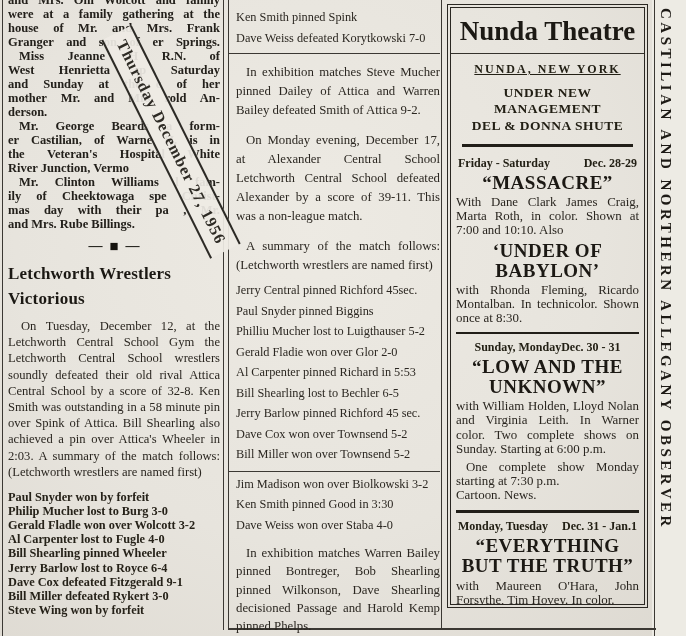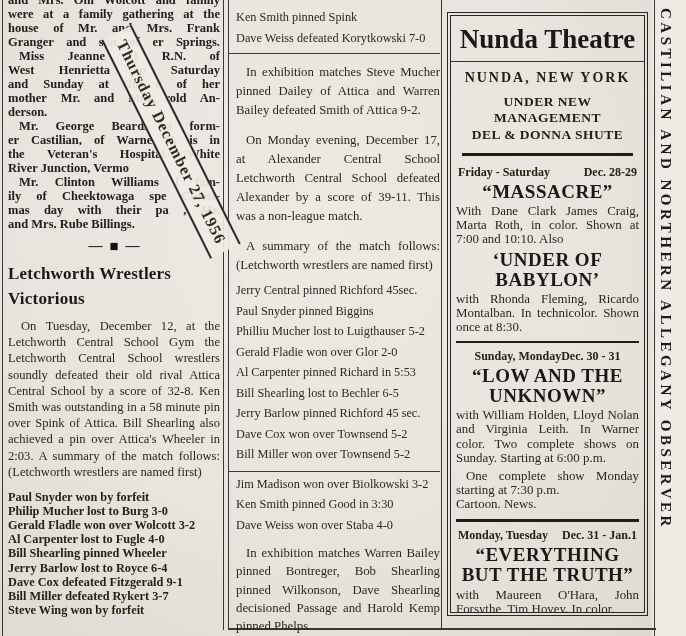--- a/index.html
+++ b/index.html
@@ -43,29 +43,29 @@
   .mid-top{padding-top:7px;}
   .flow-rule{height:1px;background:#3b3833;margin:4px 0 0 -8px;width:212px;}
   .mid-para{margin:9px 0 0 0;font-size:12.8px;line-height:19px;text-align:justify;
             text-indent:10px;}
   .mid-results{margin-top:5px;}
   .mid-results .mid-line{line-height:20.5px;}
   .mid-para.m2{margin-top:11px;}
   .mid-para.m3{margin-top:11px;}
   .mid-para.m4{margin-top:9px;line-height:18.3px;}
   
-  .ad-outer{position:absolute;left:447px;top:12px;width:201px;height:604px;
+  .ad-outer{position:absolute;left:447px;top:4px;width:201px;height:604px;
             border:1.5px solid #2a2722;padding:2px;box-sizing:border-box;}
   .ad-inner{border:1.5px solid #2a2722;height:100%;box-sizing:border-box;
             padding:0 5px;overflow:hidden;}
   .ad-title{margin-top:8px;text-align:center;font-size:27px;font-weight:bold;
             color:#1c1914;padding-bottom:6px;border-bottom:1px solid #35322c;
             margin-left:-5px;margin-right:-5px;}
-  .ad-city{margin-top:8px;text-align:center;font-size:14px;font-weight:bold;
-           letter-spacing:2px;color:#232015;}
+  .ad-city{margin-top:8px;text-align:center;font-size:12px;font-weight:bold;
+           letter-spacing:2px;color:#232015;text-decoration:underline;}
   .ad-mgmt{margin-top:8px;text-align:center;font-size:13.5px;font-weight:bold;
            line-height:16px;letter-spacing:0.5px;color:#232015;}
   .ad-mgmt2{margin-top:1px;text-align:center;font-size:13.5px;font-weight:bold;
            letter-spacing:0.5px;color:#232015;}
   .thick-rule{height:3px;background:#211e18;margin:10px 6px 0 6px;}
   .show-days{margin-top:9px;display:flex;justify-content:space-between;
              font-size:12px;font-weight:bold;padding:0 2px;color:#232015;}
   .show-title{margin-top:2px;text-align:center;font-size:19px;font-weight:bold;
               line-height:20px;letter-spacing:0.5px;color:#1c1914;}
   .show-cast{margin-top:2px;font-size:12.9px;line-height:14.2px;text-align:justify;
@@ -147,21 +147,21 @@
         <div class="result-line">Gerald Fladle won over Wolcott 3-2</div>
 
         <div class="result-line">Al Carpenter lost to Fugle 4-0</div>
 
         <div class="result-line">Bill Shearling pinned Wheeler</div>
 
         <div class="result-line">Jerry Barlow lost to Royce 6-4</div>
 
         <div class="result-line">Dave Cox defeated Fitzgerald 9-1</div>
 
-        <div class="result-line">Bill Miller defeated Rykert 3-7</div>
+        <div class="result-line">Bill Miller defeated Rykert 3-0</div>
 
         <div class="result-line">Steve Wing won by forfeit</div>
       </div>
   </div>
 
   <div class="stamp">
     <span>Thursday December 27, 1956</span>
   </div>
 
   <div class="col-mid">

